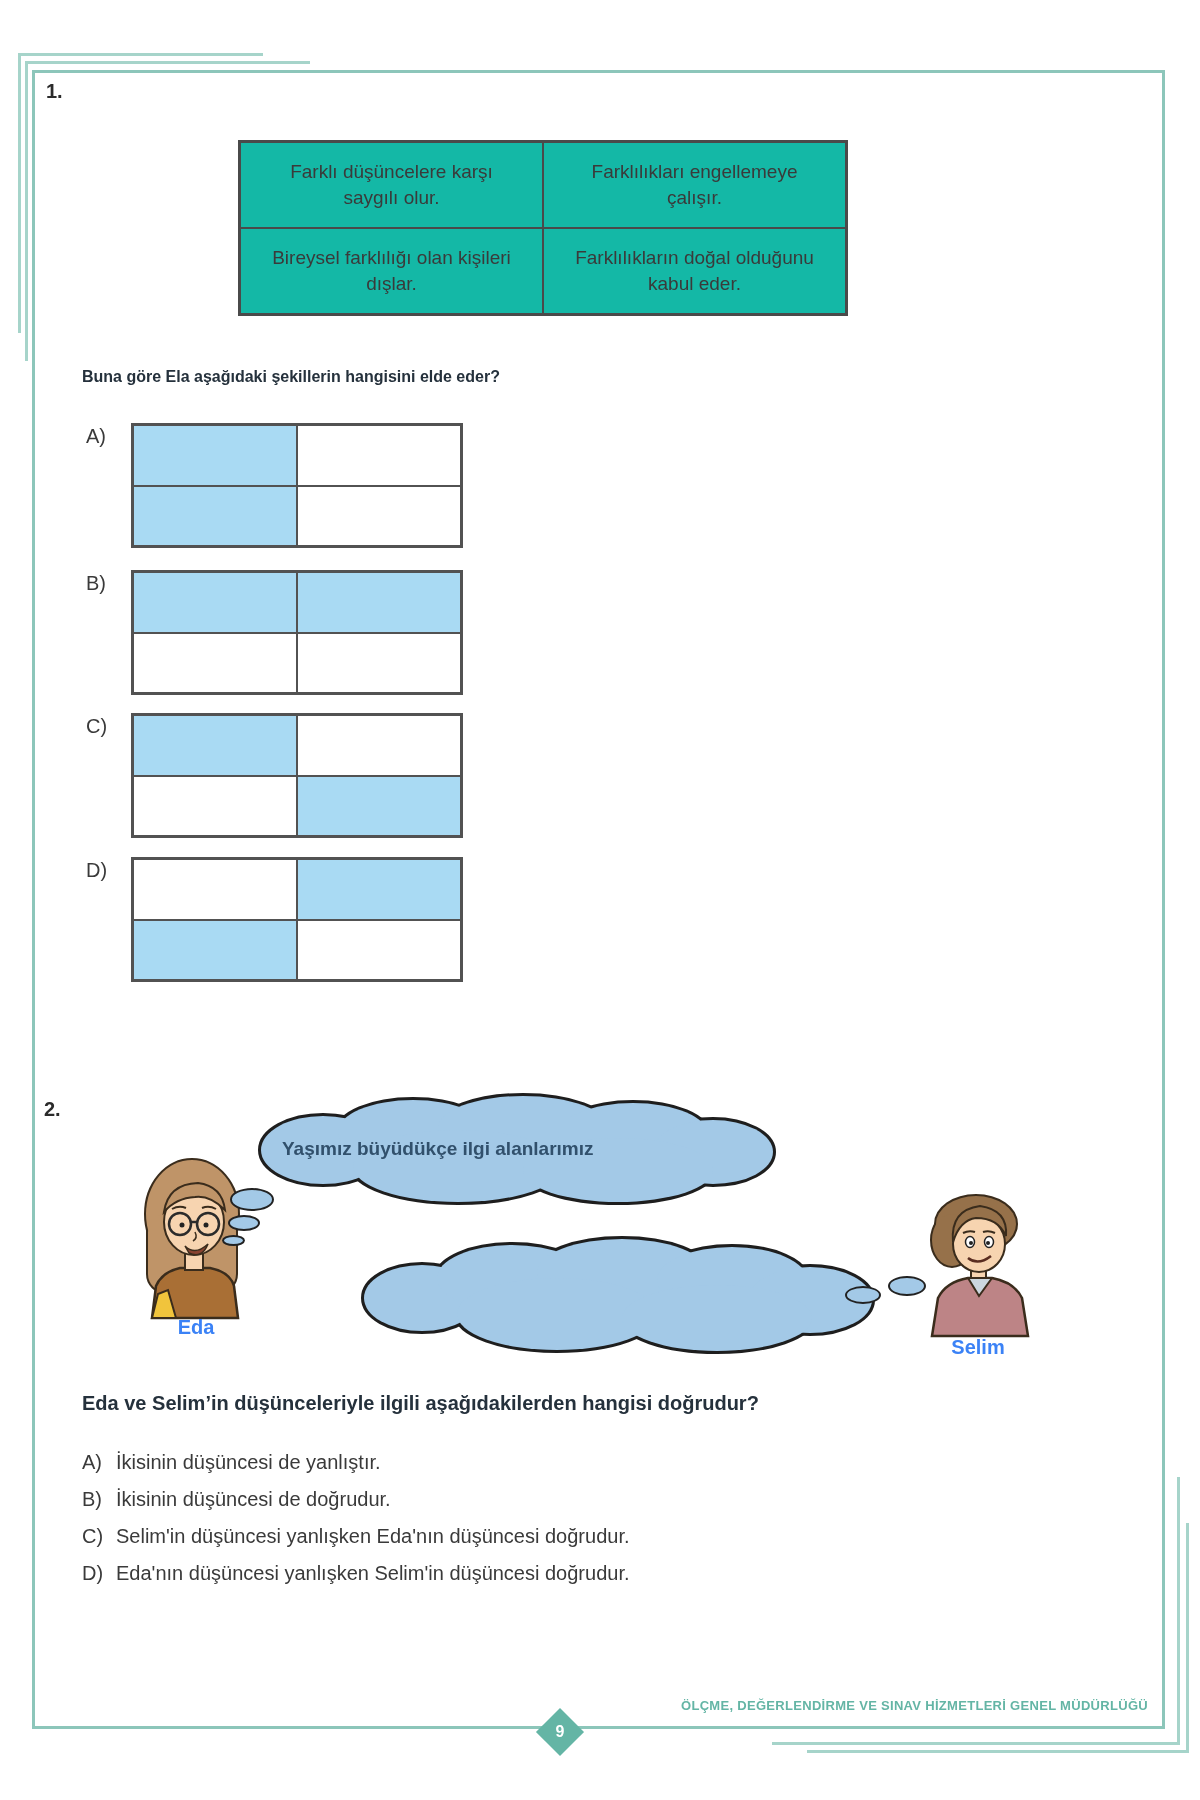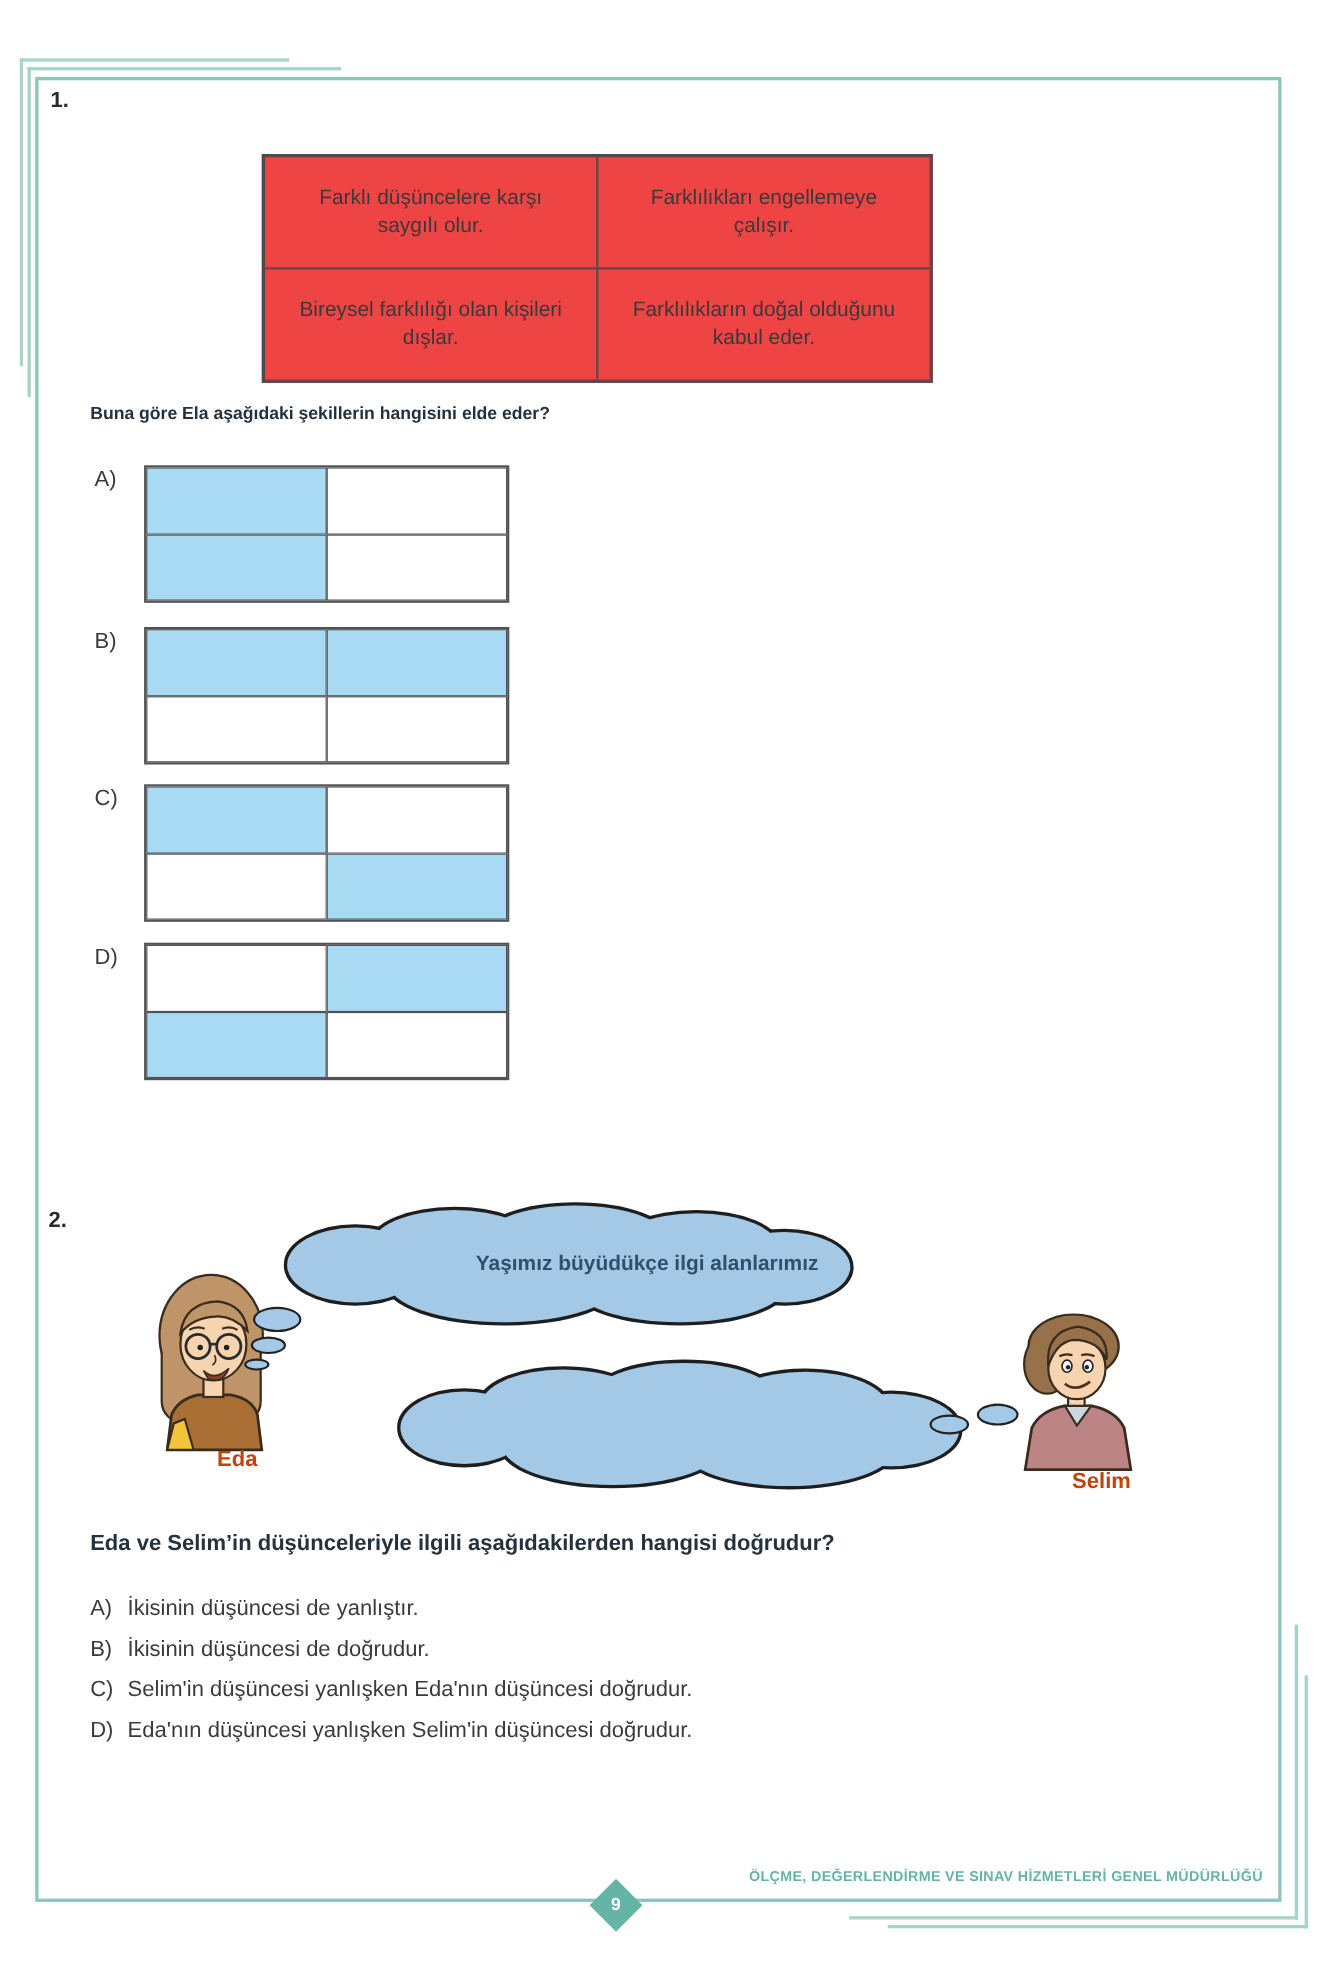--- a/index.html
+++ b/index.html
@@ -15,45 +15,45 @@
             border-left:3px solid #a6d4ca;border-top:3px solid #a6d4ca;box-sizing:border-box;}
   .deco-br1{position:absolute;left:772px;top:1477px;width:408px;height:268px;
             border-right:3px solid #a6d4ca;border-bottom:3px solid #a6d4ca;box-sizing:border-box;}
   .deco-br2{position:absolute;left:807px;top:1523px;width:382px;height:230px;
             border-right:3px solid #a6d4ca;border-bottom:3px solid #a6d4ca;box-sizing:border-box;}
 
   
   .qnum{position:absolute;font-size:20px;font-weight:bold;color:#2b2b2b;}
   .qnum1{left:46px;top:80px;}
   .q1-prompt{position:absolute;left:82px;top:80px;width:925px;font-size:20px;line-height:30px;color:#3a3a3a;}
-  .q1-table{position:absolute;left:238px;top:140px;width:610px;height:208px;
+  .q1-table{position:absolute;left:238px;top:140px;width:610px;height:176px;
             display:grid;grid-template-columns:1fr 1fr;grid-template-rows:1fr 1fr;
-            border:2px solid #4a4a4a;box-sizing:border-box;background:#ef4444;}
+            border:2px solid #4a4a4a;box-sizing:border-box;background:#14b8a6;}
   .q1-table .tcell{border:1px solid #4a4a4a;display:flex;align-items:center;justify-content:center;
             text-align:center;font-size:19px;line-height:26px;color:#3a3a3a;padding:4px 20px;box-sizing:border-box;}
   .q1-question{position:absolute;left:82px;top:368px;font-size:16px;font-weight:bold;color:#25313c;}
 
   .opt-label{position:absolute;font-size:20px;color:#3a3a3a;}
   .answer-grid{position:absolute;left:131px;width:332px;height:125px;
             display:grid;grid-template-columns:1fr 1fr;grid-template-rows:1fr 1fr;
             border:2px solid #525252;box-sizing:border-box;background:#fff;}
   .answer-grid .gcell{border:1px solid #525252;}
   .answer-grid .gcell.on{background:#a9daf3;}
   .ga{top:423px;} .gb{top:570px;} .gc{top:713px;} .gd{top:857px;}
   .la{top:425px;} .lb{top:572px;} .lc{top:715px;} .ld{top:859px;}
   .opt-label{left:86px;}
 
   
   .qnum2{left:44px;top:1098px;}
   .char{position:absolute;}
-  .char-label{position:absolute;font-size:20px;font-weight:bold;color:#c2410c;text-align:right;}
+  .char-label{position:absolute;font-size:20px;font-weight:bold;color:#3b82f6;text-align:center;}
   .cloud{position:absolute;}
   .cloud svg{position:absolute;left:0;top:0;}
   .cloud-text{position:absolute;left:8%;right:8%;top:50%;transform:translateY(-52%);
-              text-align:right;font-size:19px;font-weight:600;color:#31506c;line-height:26px;}
+              text-align:left;font-size:19px;font-weight:600;color:#31506c;line-height:26px;}
   .trail{position:absolute;background:#a3c9e7;border:2px solid #222;border-radius:50%;box-sizing:border-box;}
 
   .q2-question{position:absolute;left:82px;top:1392px;width:920px;font-size:20px;font-weight:bold;color:#25313c;}
   .q2-options{position:absolute;left:82px;top:1444px;width:920px;}
   .q2-opt{height:37px;font-size:20px;color:#3a3a3a;display:flex;align-items:center;}
   .q2-opt .ol{width:34px;flex:0 0 34px;}
 
   
   .footer-diamond{position:absolute;left:543px;top:1715px;width:34px;height:34px;background:#64b5a5;
                   transform:rotate(45deg);z-index:3;}

